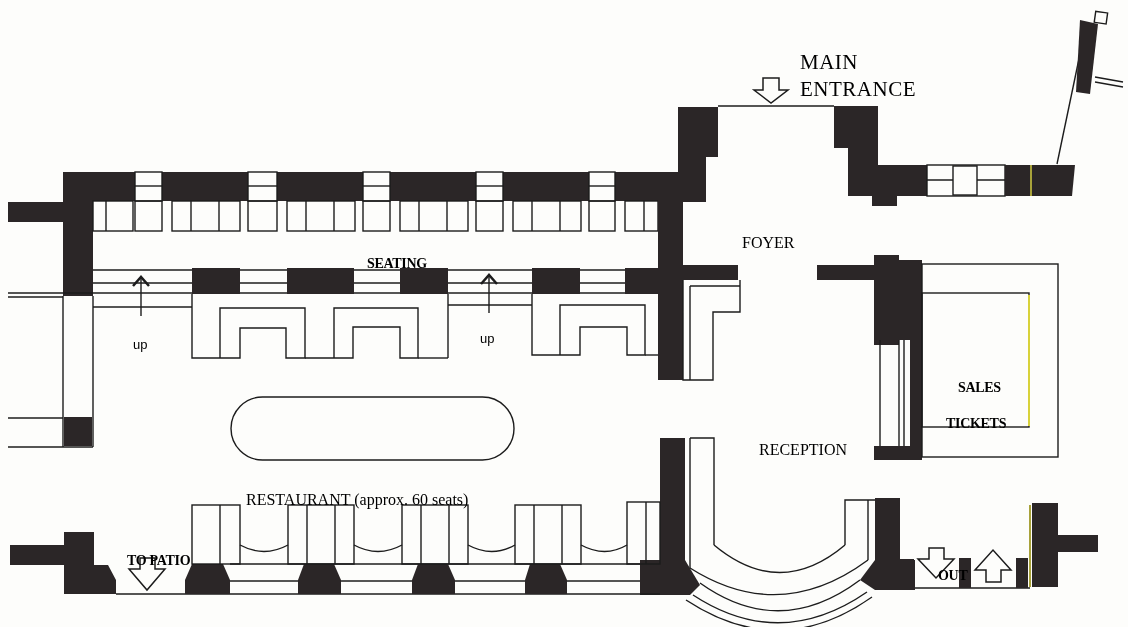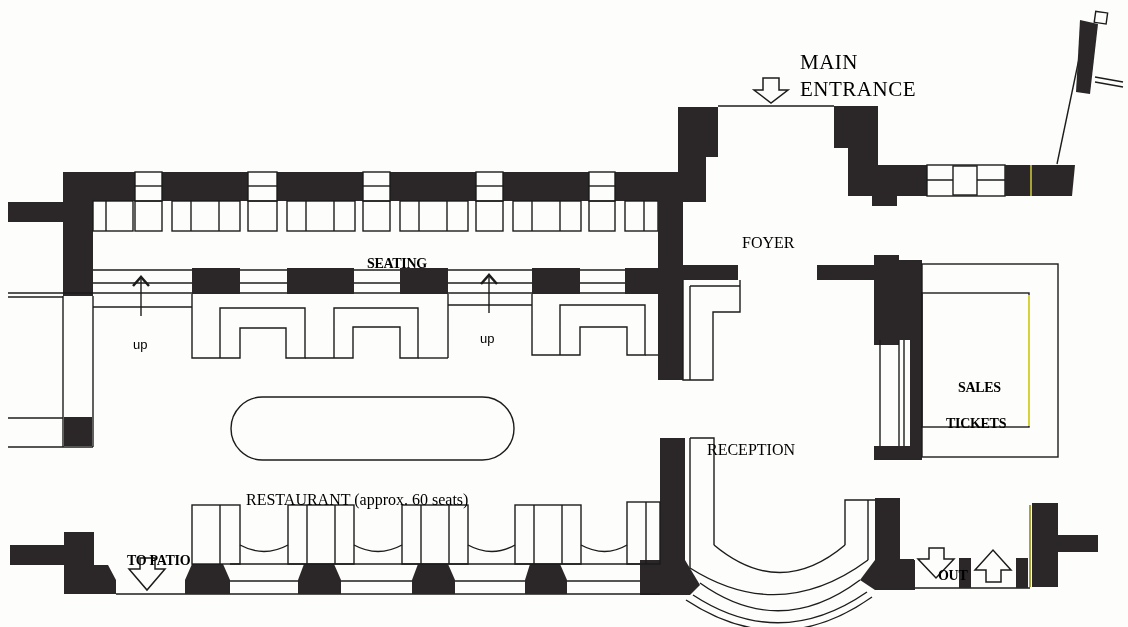--- a/index.html
+++ b/index.html
@@ -209,16 +209,16 @@
 </svg>
 
 <div class="lbl big" style="left:800px;top:29px;">MAIN</div>
 <div class="lbl big" style="left:800px;top:56px;text-align:center;">ENTRANCE</div>
 <div class="lbl med" style="left:742px;top:214px;">FOYER</div>
 <div class="lbl sm" style="left:367px;top:236px;">SEATING</div>
 <div class="lbl up" style="left:133px;top:317px;">up</div>
 <div class="lbl up" style="left:480px;top:311px;">up</div>
 <div class="lbl sm" style="left:958px;top:360px;">SALES</div>
 <div class="lbl sm" style="left:946px;top:396px;">TICKETS</div>
-<div class="lbl med" style="left:707px;top:421px;text-align:center;">RECEPTION</div>
+<div class="lbl med" style="left:759px;top:421px;text-align:center;">RECEPTION</div>
 <div class="lbl med" style="left:246px;top:471px;font-size:16px;">RESTAURANT (approx. 60 seats)</div>
 <div class="lbl sm" style="left:127px;top:533px;">TO PATIO</div>
 <div class="lbl sm" style="left:938px;top:548px;">OUT</div>
 
 </body></html>

